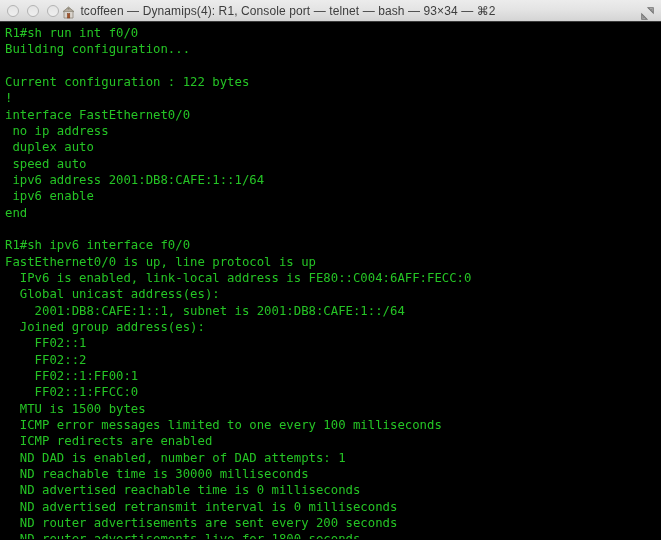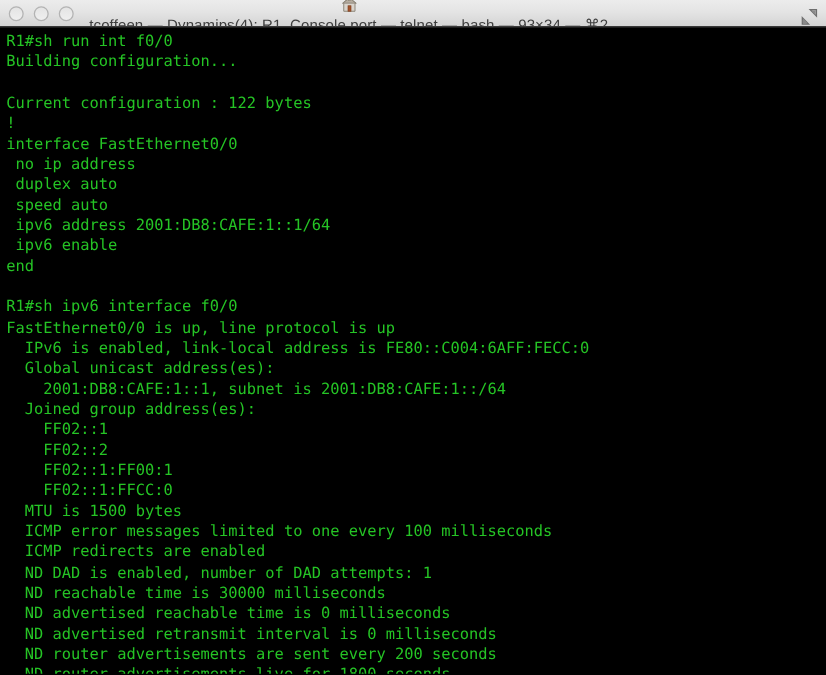--- a/index.html
+++ b/index.html
@@ -55,21 +55,20 @@
     position: absolute;
     left: 0;
     top: 0;
     width: 558px;
     height: 21px;
     display: flex;
     align-items: center;
     justify-content: center;
     gap: 5px;
     pointer-events: none;
-    flex-direction: column;
   }
   #home-icon {
     display: inline-block;
     width: 13px;
     height: 13px;
     position: relative;
     top: 0px;
   }
   #title-text {
     font-family: "Liberation Sans", sans-serif;

